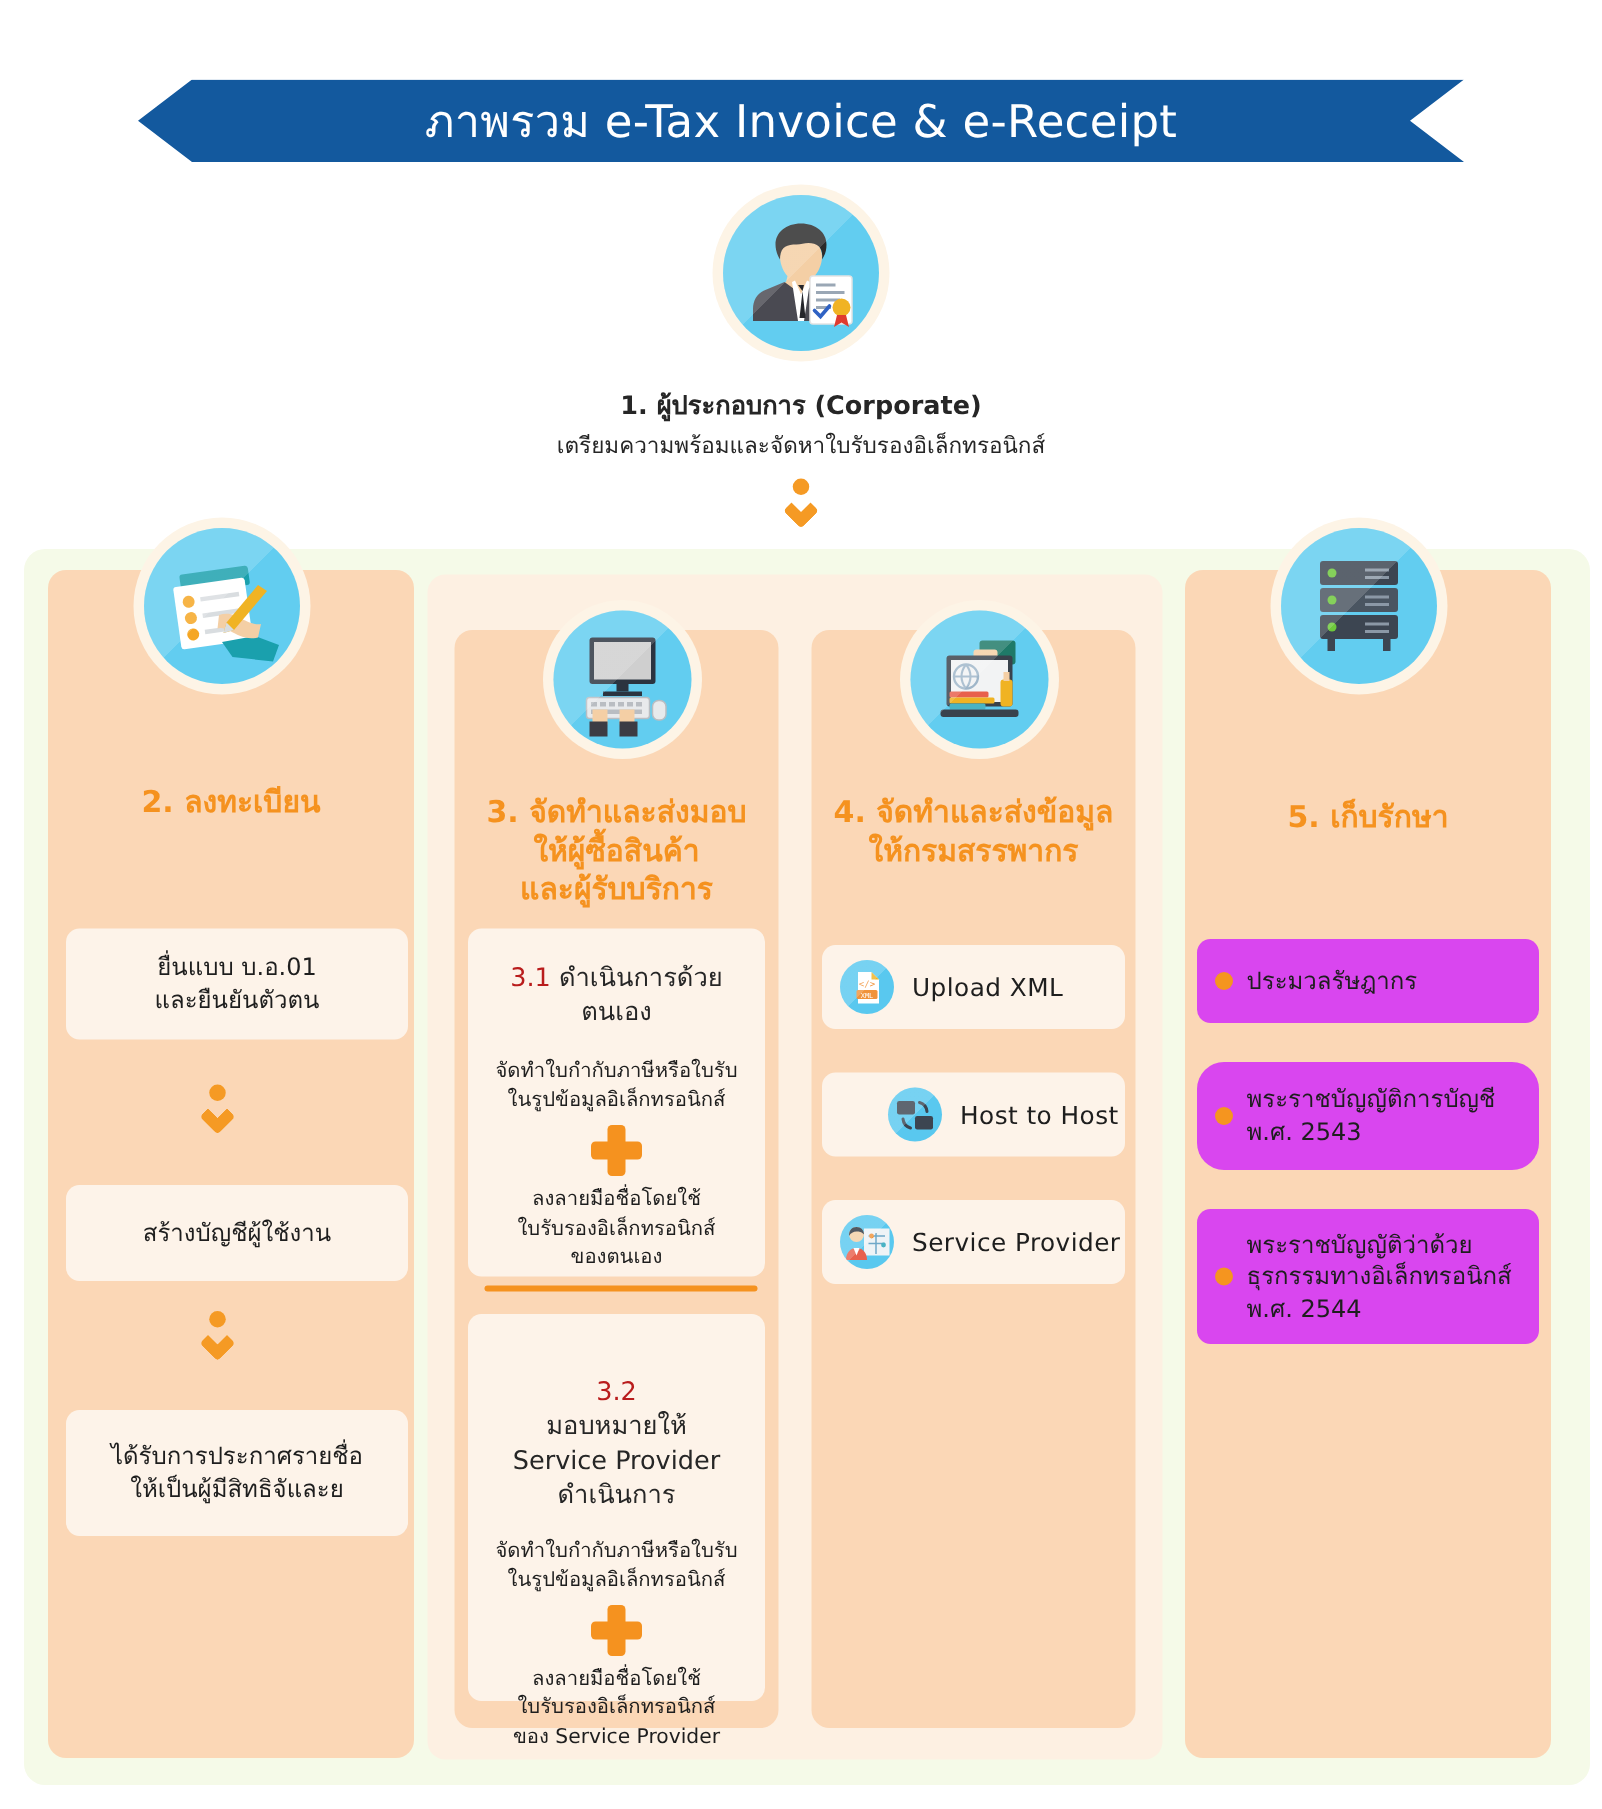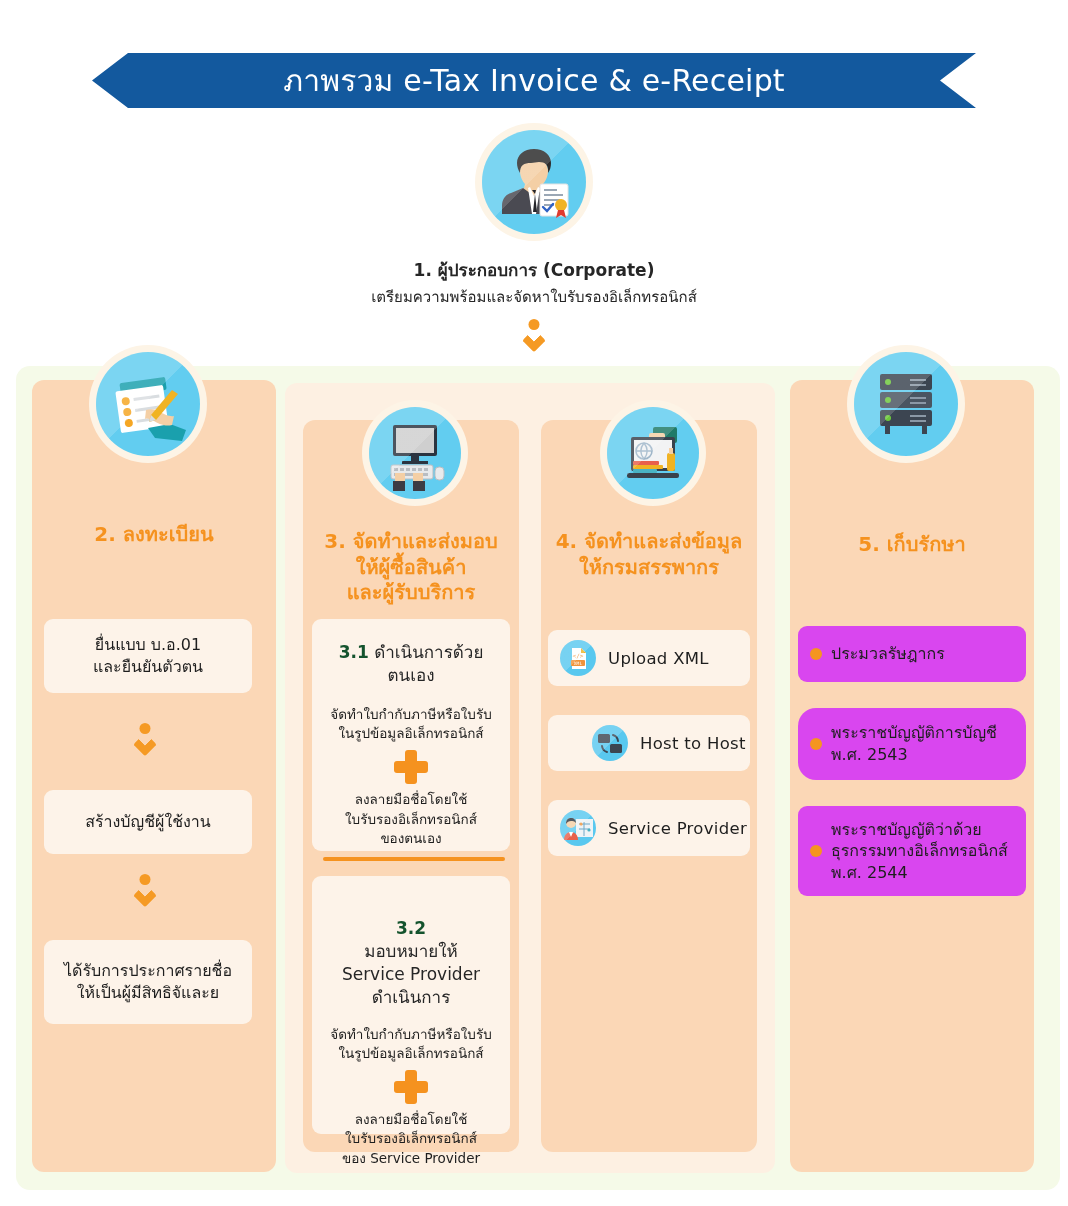--- a/index.html
+++ b/index.html
@@ -94,32 +94,32 @@
   .fc3 .circle-icon, .fc4 .circle-icon { width: 92px; height: 92px; }
 
   
   .card {
     position: absolute; background: #fdf3e9; border-radius: 9px;
     display: flex; align-items: center; justify-content: center;
     text-align: center; color: #1e1e1e; font-size: 16px; line-height: 1.4;
   }
 
   
-  .c2card { left: 44px; width: 208px; align-items: center; }
+  .c2card { left: 44px; width: 228px; align-items: center; }
   .c2a { top: 619px; height: 74px; }
   .c2b { top: 790px; height: 64px; }
   .c2c { top: 940px; height: 84px; }
 
   .c2chev { position: absolute; left: 128px; width: 34px; }
 
   
   .c3card { position: absolute; left: 312px; width: 198px; background: #fdf3e9; border-radius: 9px; }
   .c3a { top: 619px; height: 232px; }
   .c3b { top: 876px; height: 258px; }
-  .sub-num { color: #14532d; font-weight: bold; }
+  .sub-num { color: #b91c1c; font-weight: normal; }
   .sub-title { font-size: 17px; color: #262626; text-align: center; line-height: 1.35; padding: 0 6px; }
   .sub-body { font-size: 13.5px; color: #1e1e1e; text-align: center; line-height: 1.45; }
   .plus {
     width: 34px; height: 34px; margin: 6px auto; position: relative;
   }
   .plus::before, .plus::after {
     content:""; position: absolute; background: #f5921f; border-radius: 3px;
   }
   .plus::before { left: 0; top: 11px; width: 34px; height: 12px; }
   .plus::after  { top: 0; left: 11px; width: 12px; height: 34px; }

